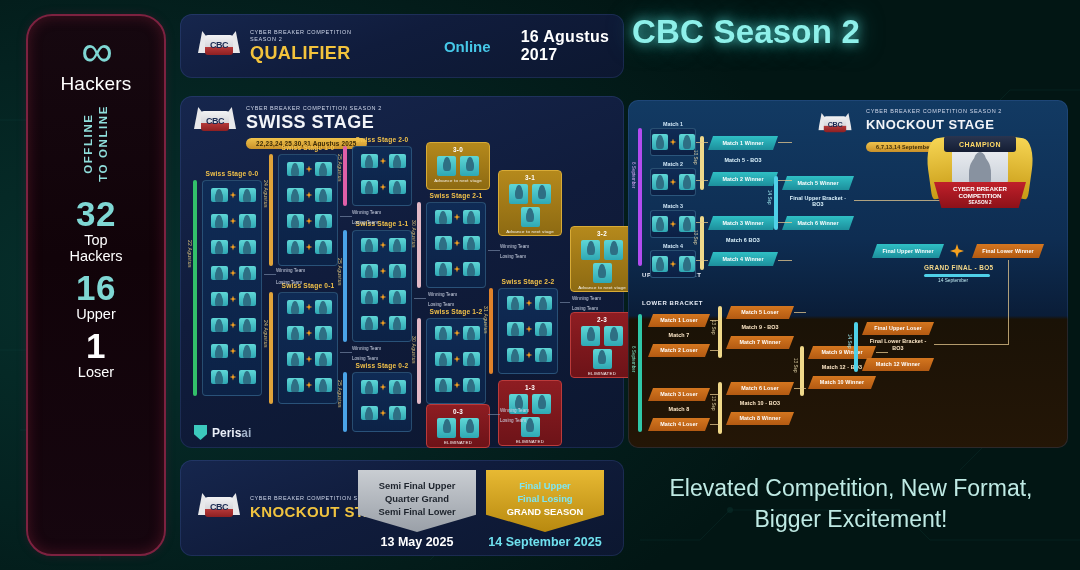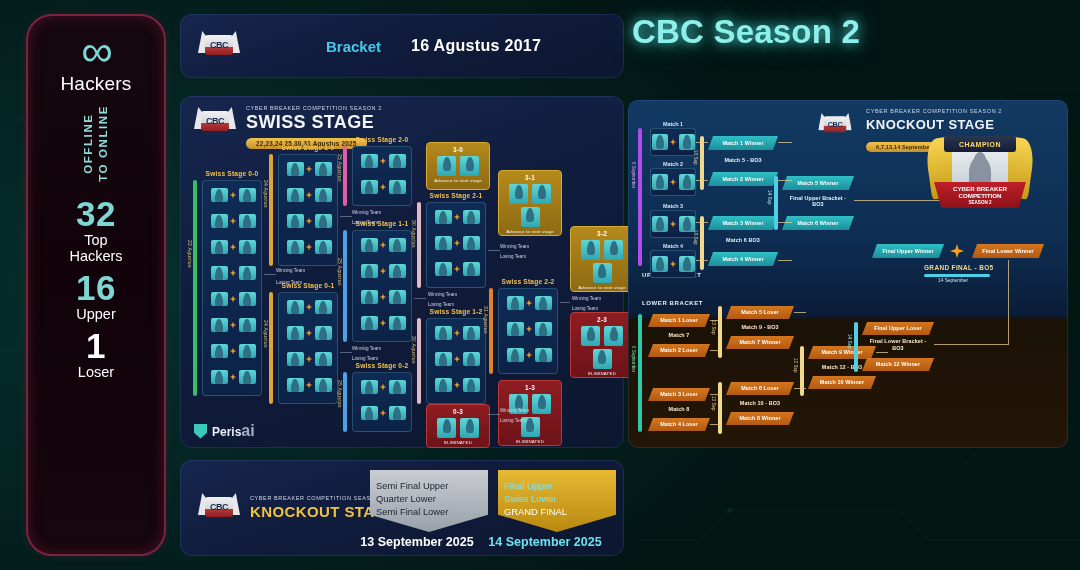--- a/index.html
+++ b/index.html
@@ -118,27 +118,27 @@
     border: 1px solid #bb3a3a; text-align: center; color: #fff;
   }
   .bx-title { font-size: 6.4px; font-weight: 800; letter-spacing:.3px; margin-top: 3px; }
   .bx-sub { font-size: 4.4px; letter-spacing: .2px; margin-top: 2px; opacity:.95;}
   .bx-avs { display: flex; gap: 4px; justify-content: center; margin-top: 3px; flex-wrap: wrap; }
   .bx-avs .av { width: 19px; height: 20px; }
   .perisai { position: absolute; left: 14px; bottom: 8px; display: flex; align-items: center; gap: 5px; }
   .shield { width: 13px; height: 15px; background: #3fd3c4;
     clip-path: polygon(0 0,100% 0,100% 62%,50% 100%,0 62%); opacity:.95;}
   .perisai-txt { font-size: 12px; font-weight: 800; color: #e9eef7; }
-  .perisai-txt i { color:#9fb0c8; font-style: normal; font-weight: 600; font-size: 16px;}
+  .perisai-txt i { color:#9fb0c8; font-style: normal; font-weight: 600; font-size: 12px;}
 
   
   #kobar { left: 180px; top: 460px; width: 444px; height: 96px; display: flex; align-items: center; }
   .ko-flag {
-    width: 118px; margin-left: 12px; color: #fff; text-align: left; position: relative;
-    padding: 9px 6px 16px; font-size: 9.4px; font-weight: 400; line-height: 13px;
+    width: 118px; margin-left: 0; color: #fff; text-align: center; position: relative;
+    padding: 9px 6px 16px; font-size: 9.4px; font-weight: 700; line-height: 13px;
     clip-path: polygon(0 0,100% 0,100% 72%,50% 100%,0 72%);
   }
   .ko-flag.grey { background: linear-gradient(180deg,#c9cdd2,#9aa0a8); color:#1d232c; }
   .ko-flag.gold { background: linear-gradient(180deg,#e7b933,#b8890f); color:#fff; }
   .ko-flag.gold .cy { color: #7ee6f2; }
 
   
   .hl-main {
     position: absolute; left: 632px; top: 13px; font-size: 33px; font-weight: 800;
     color: #8ef0ea; letter-spacing: .2px;
@@ -259,21 +259,25 @@
   </div>
 
   <div class="panel" id="qual">
     <div class="cbc-logo">
       <div class="wing wl"></div>
         <div class="wing wr"></div>
       <div class="plate">
           <b>CBC</b>
         </div>
     </div>
-    <div class="qual-online">Bracket</div>
+    <div class="logo-text">
+      <div class="logo-sup">CYBER BREAKER COMPETITION SEASON 2</div>
+      <div class="logo-main">QUALIFIER</div>
+    </div>
+    <div class="qual-online">Online</div>
     <div class="qual-date">16 Agustus 2017</div>
   </div>
 
   <div class="panel" id="swiss">
     <div class="swiss-head">
       <div class="cbc-logo" style="margin-left:0">
         <div class="wing wl"></div>
           <div class="wing wr"></div>
         <div class="plate">
             <b>CBC</b>
@@ -608,37 +612,41 @@
         </div>
     </div>
     <div class="logo-text">
       <div class="logo-sup">CYBER BREAKER COMPETITION SEASON 2</div>
       <div class="logo-main" style="font-size:15px;color:#f0c33f;">KNOCKOUT STAGE</div>
     </div>
 
     <div style="position:absolute; left:178px; top:10px;">
       <div class="ko-flag grey" style="height:62px;">
         <div>Semi Final Upper</div>
-        <div>Quarter Lower</div>
+        <div>Quarter Grand</div>
         <div>Semi Final Lower</div>
       </div>
-      <div style="color:#fff;font-size:12.5px;font-weight:800;text-align:center;width:118px;margin-top:3px;">13 September 2025</div>
+      <div style="color:#fff;font-size:12.5px;font-weight:800;text-align:center;width:118px;margin-top:3px;">13 May 2025</div>
     </div>
 
     <div style="position:absolute; left:306px; top:10px;">
       <div class="ko-flag gold" style="height:62px;">
         <div class="cy">Final Upper</div>
-        <div class="cy">Swiss Lower</div>
-        <div>GRAND FINAL</div>
+        <div class="cy">Final Losing</div>
+        <div>GRAND SEASON</div>
       </div>
       <div style="color:#6fe0ee;font-size:12.5px;font-weight:800;text-align:center;width:118px;margin-top:3px;">14 September 2025</div>
     </div>
   </div>
 
   <div class="hl-main">CBC Season 2</div>
+  <div class="hl-foot">
+    <div>Elevated Competition, New Format,</div>
+    <div>Bigger Excitement!</div>
+  </div>
 
   <div id="ko" class="panel">
 
     <div class="ko-head">
       <div class="cbc-logo" style="margin-left:0;transform:scale(.8);">
         <div class="wing wl"></div>
           <div class="wing wr"></div>
         <div class="plate">
             <b>CBC</b>
           </div>

